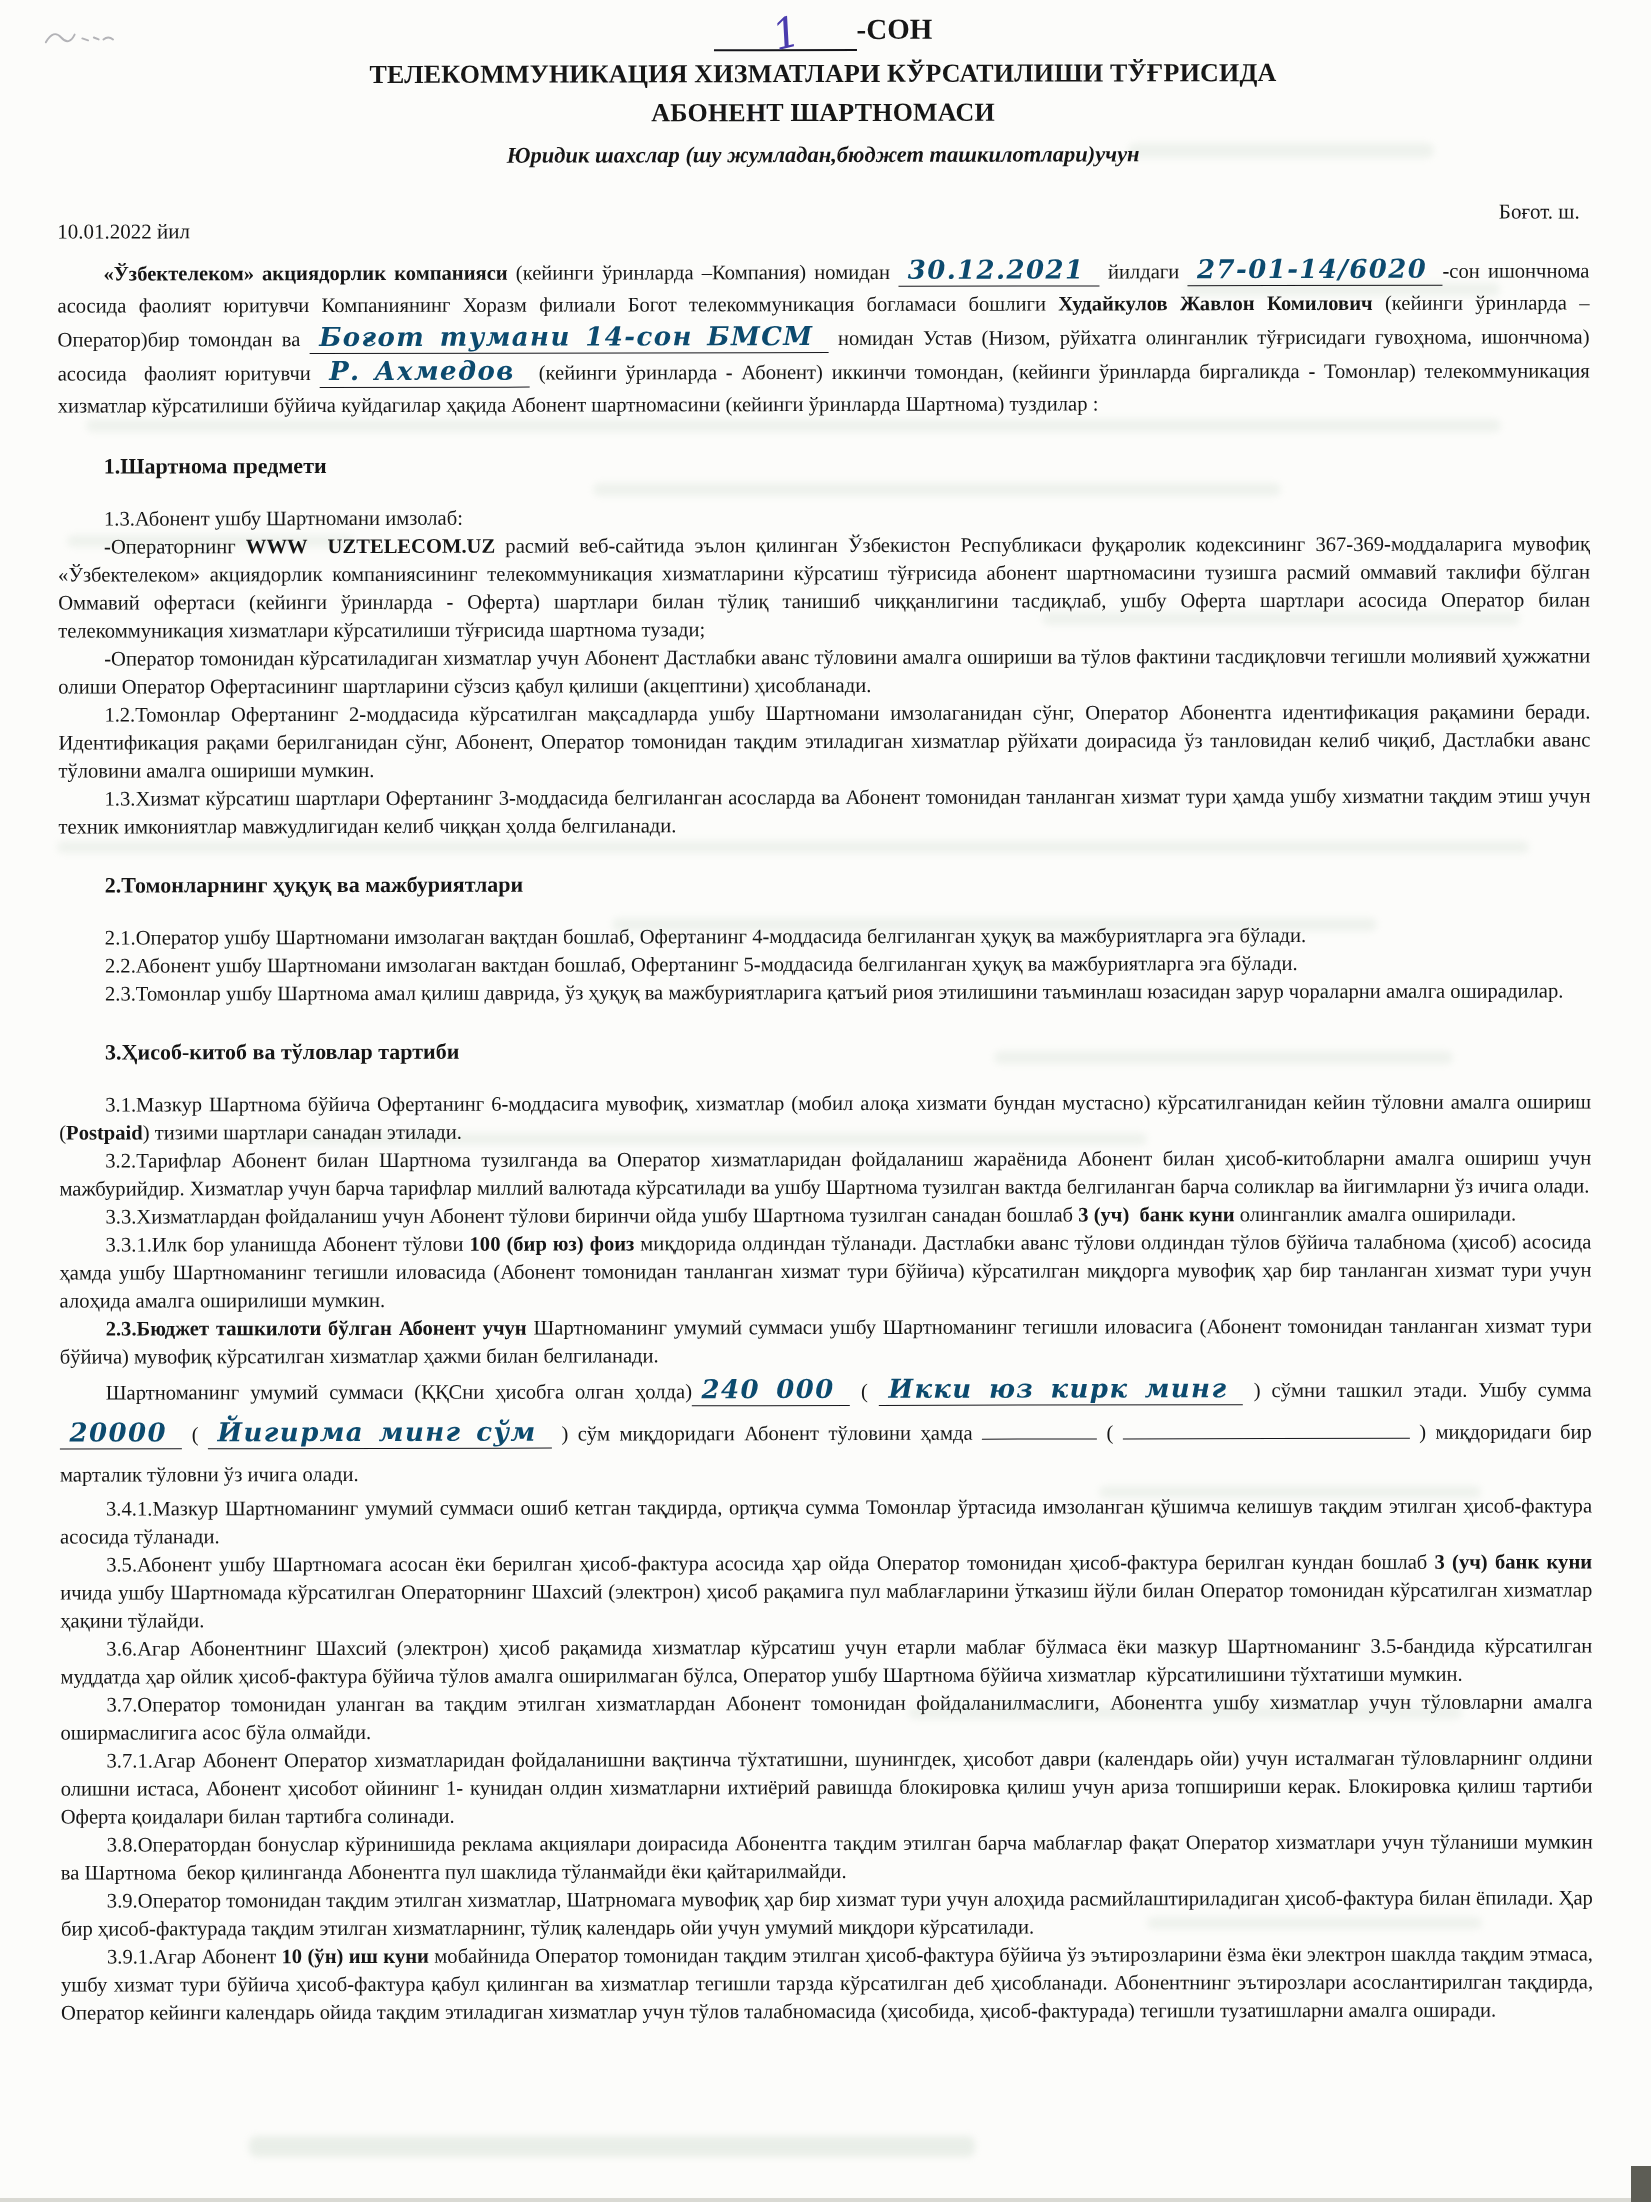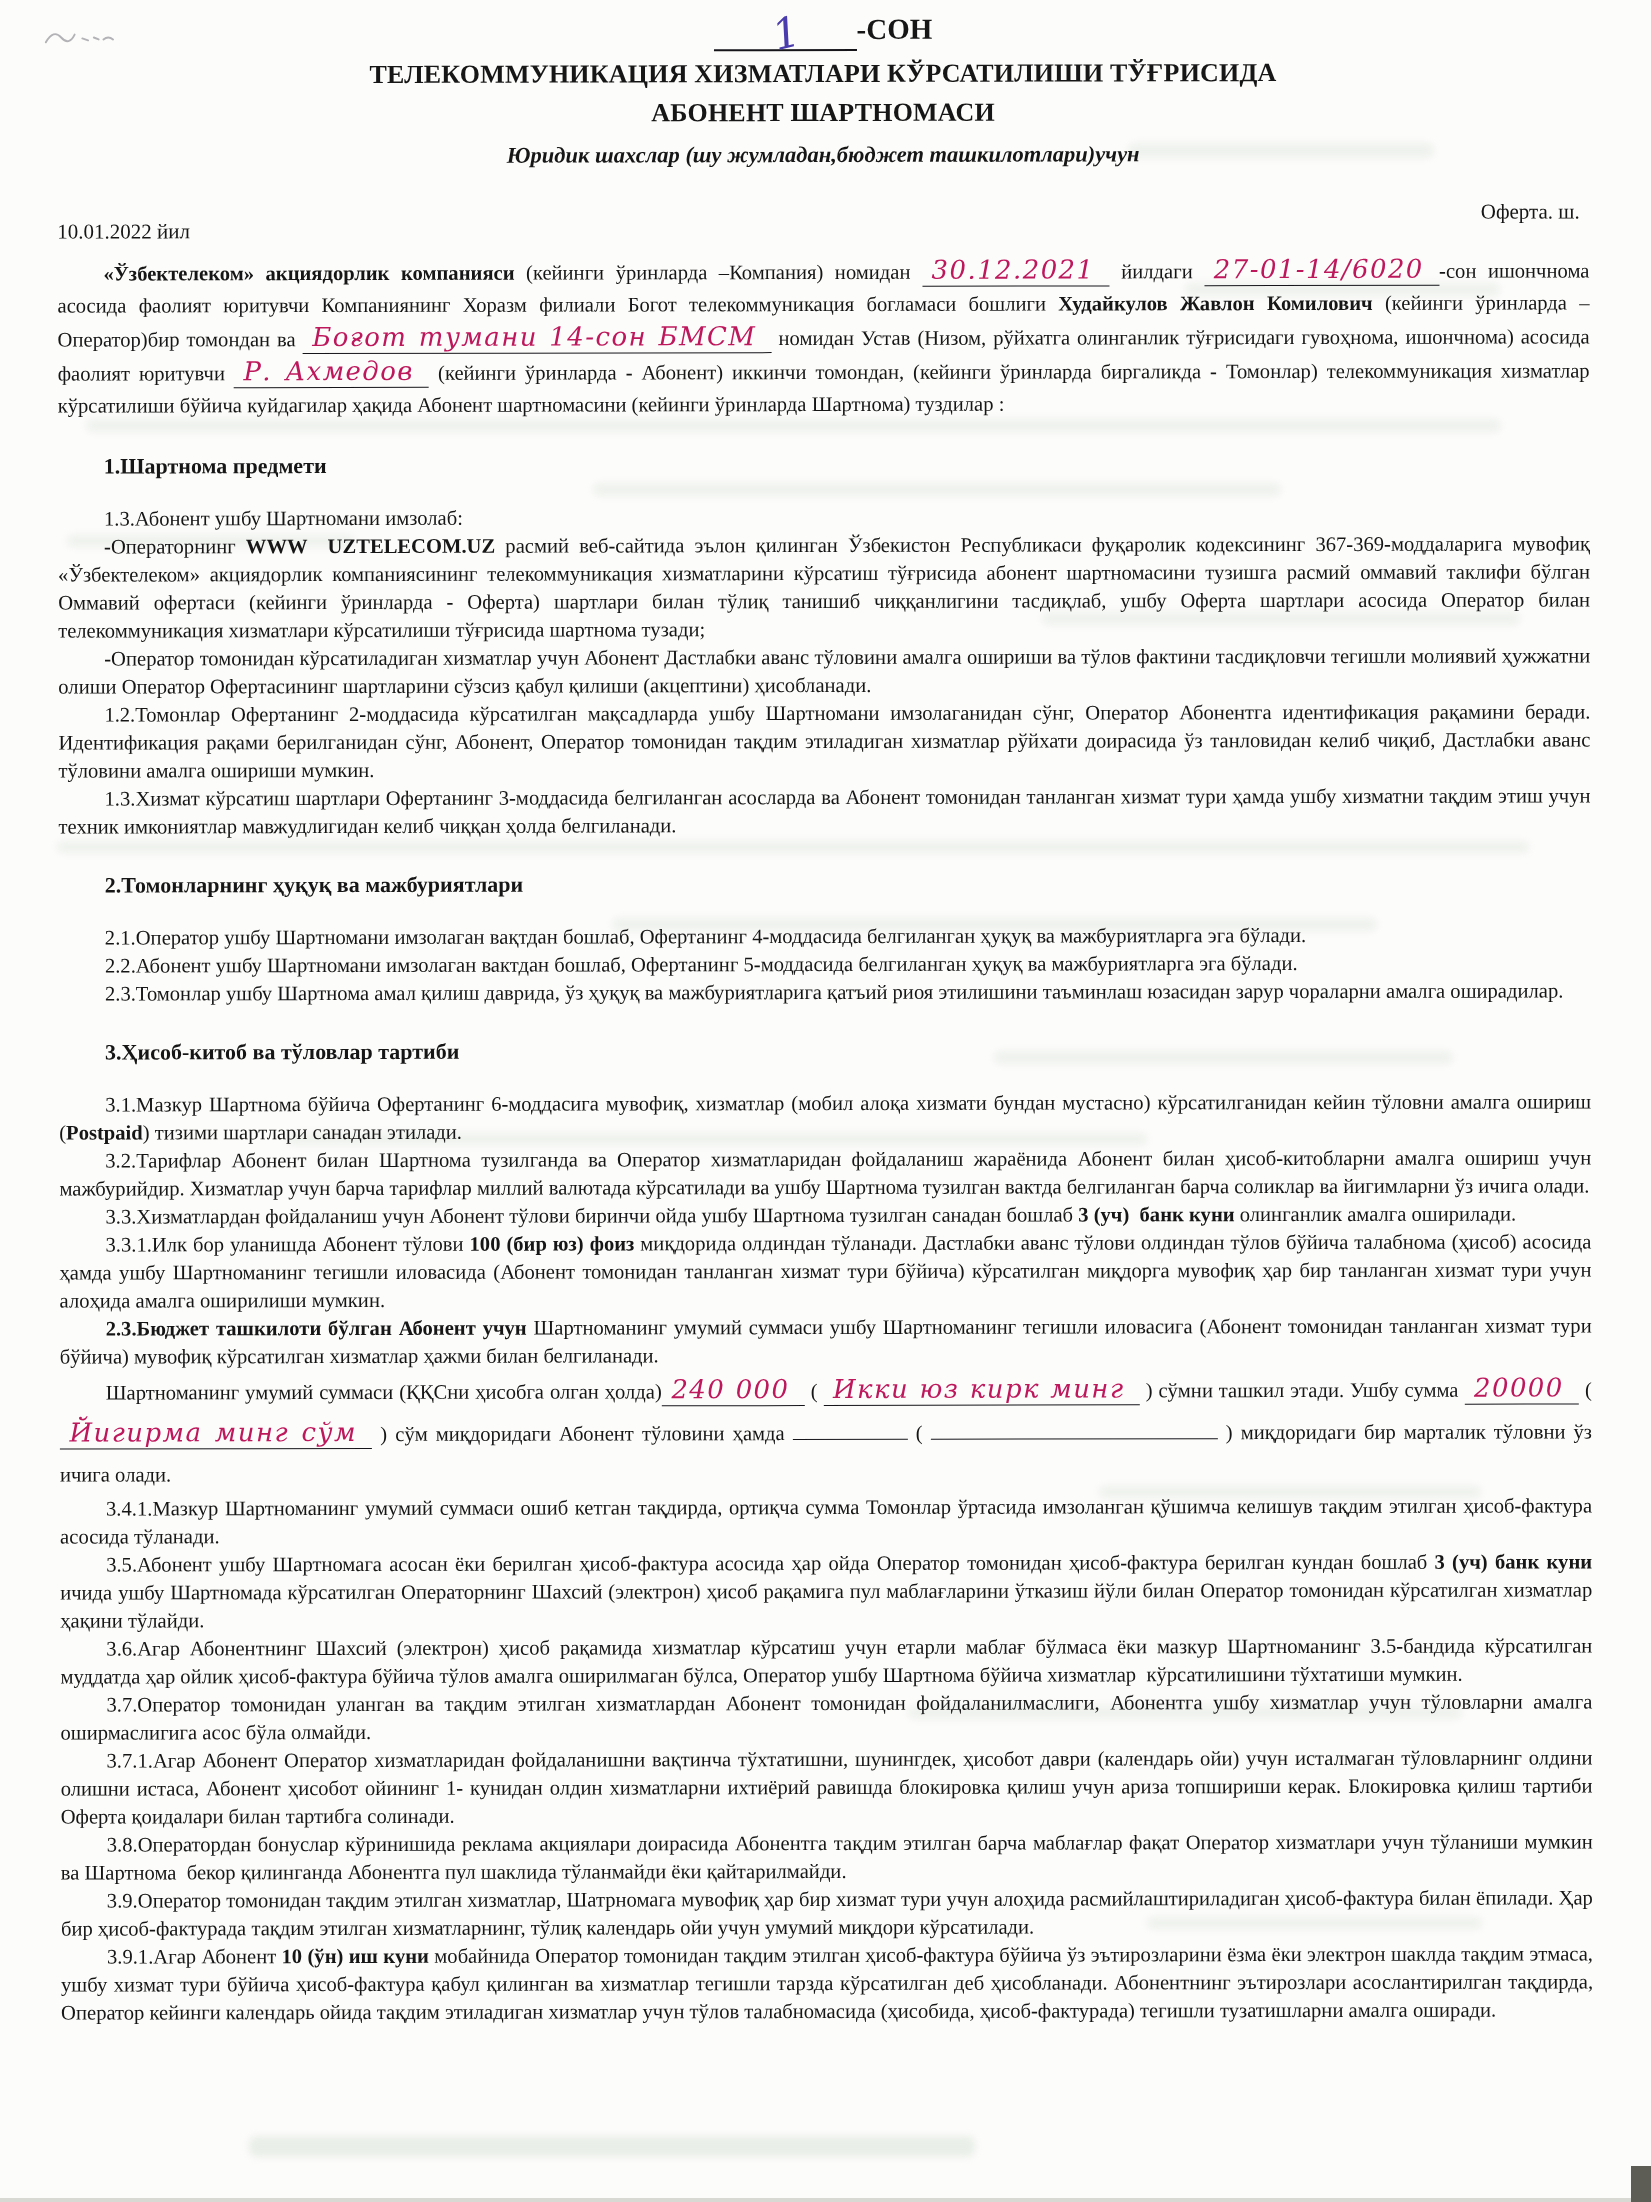--- a/index.html
+++ b/index.html
@@ -44,23 +44,23 @@
     font-size:20.6px;line-height:28px;text-align:justify;text-indent:46px;margin:0;
   }
   .intro-para{line-height:32px;}
   .sum-para{line-height:40px;}
   .sec-heading{
     font-size:22px;font-weight:bold;margin:31px 0 25px 0;text-indent:46px;line-height:27px;
   }
   .seg{white-space:pre-wrap;}
   .b{font-weight:bold;}
   .hw{
-    font-family:"DejaVu Serif",serif;font-style:italic;color:#be185d;
+    font-family:"DejaVu Serif",serif;font-style:italic;color:#0c4a6e;
     font-size:26px;letter-spacing:1.4px;
-    display:inline;border-bottom:1.9px solid #15151a;padding:0 15.3px 1px 9.6px;
+    display:inline;border-bottom:1.9px solid #15151a;padding:0 15.3px 1px 9.6px;font-weight:bold;
   }
   .blank{
     display:inline-block;border-bottom:1.9px solid #15151a;height:1.05em;
     vertical-align:baseline;
   }
   
   .bleed{
     position:absolute;background:#a9bfab;opacity:.16;filter:blur(3.8px);border-radius:7.6px;
     pointer-events:none;
   }
@@ -100,21 +100,21 @@
 
     <div class="contract-number">
       <span class="numline"><span class="hw-number">1</span></span><span>-СОН</span>
     </div>
     <div class="title">ТЕЛЕКОММУНИКАЦИЯ ХИЗМАТЛАРИ КЎРСАТИЛИШИ ТЎҒРИСИДА</div>
     <div class="title">АБОНЕНТ ШАРТНОМАСИ</div>
     <div class="subtitle">Юридик шахслар (шу жумладан,бюджет ташкилотлари)учун</div>
 
     <div class="dateline">
       <span class="date">10.01.2022  йил</span>
-      <span class="place">Оферта. ш.</span>
+      <span class="place">Боғот. ш.</span>
     </div>
 
     <p class="para intro-para"><span class="seg b">«Ўзбектелеком» акциядорлик компанияси</span><span class="seg"> (кейинги ўринларда –Компания) номидан </span><span class="seg hw">30.12.2021</span><span class="seg"> йилдаги </span><span class="seg hw">27-01-14/6020</span><span class="seg">-сон ишончнома асосида фаолият юритувчи Компаниянинг Хоразм филиали Богот телекоммуникация богламаси бошлиги </span><span class="seg b">Худайкулов Жавлон Комилович</span><span class="seg"> (кейинги ўринларда – Оператор)бир томондан ва </span><span class="seg hw">Боғот тумани 14-сон БМСМ</span><span class="seg"> номидан Устав (Низом, рўйхатга олинганлик тўғрисидаги гувоҳнома, ишончнома) асосида  фаолият юритувчи </span><span class="seg hw">Р. Ахмедов</span><span class="seg"> (кейинги ўринларда - Абонент) иккинчи томондан, (кейинги ўринларда биргаликда - Томонлар) телекоммуникация хизматлар кўрсатилиши бўйича куйдагилар ҳақида Абонент шартномасини (кейинги ўринларда Шартнома) туздилар :</span></p>
 
     <h2 class="sec-heading">1.Шартнома предмети</h2>
     <p class="para"><span class="seg">1.3.Абонент ушбу Шартномани имзолаб:</span></p>
     <p class="para"><span class="seg">-Операторнинг </span><span class="seg b">WWW  UZTELECOM.UZ</span><span class="seg"> расмий веб-сайтида эълон қилинган Ўзбекистон Республикаси фуқаролик кодексининг 367-369-моддаларига мувофиқ «Ўзбектелеком» акциядорлик компаниясининг телекоммуникация хизматларини кўрсатиш тўғрисида абонент шартномасини тузишга расмий оммавий таклифи бўлган Оммавий офертаси (кейинги ўринларда - Оферта) шартлари билан тўлиқ танишиб чиққанлигини тасдиқлаб, ушбу Оферта шартлари асосида Оператор билан телекоммуникация хизматлари кўрсатилиши тўғрисида шартнома тузади;</span></p>
     <p class="para"><span class="seg">-Оператор томонидан кўрсатиладиган хизматлар учун Абонент Дастлабки аванс тўловини амалга ошириши ва тўлов фактини тасдиқловчи тегишли молиявий ҳужжатни олиши Оператор Офертасининг шартларини сўзсиз қабул қилиши (акцептини) ҳисобланади.</span></p>
     <p class="para"><span class="seg">1.2.Томонлар Офертанинг 2-моддасида кўрсатилган мақсадларда ушбу Шартномани имзолаганидан сўнг, Оператор Абонентга идентификация рақамини беради. Идентификация рақами берилганидан сўнг, Абонент, Оператор томонидан тақдим этиладиган хизматлар рўйхати доирасида ўз танловидан келиб чиқиб, Дастлабки аванс тўловини амалга ошириши мумкин.</span></p>
     <p class="para"><span class="seg">1.3.Хизмат кўрсатиш шартлари Офертанинг 3-моддасида белгиланган асосларда ва Абонент томонидан танланган хизмат тури ҳамда ушбу хизматни тақдим этиш учун техник имкониятлар мавжудлигидан келиб чиққан ҳолда белгиланади.</span></p>

